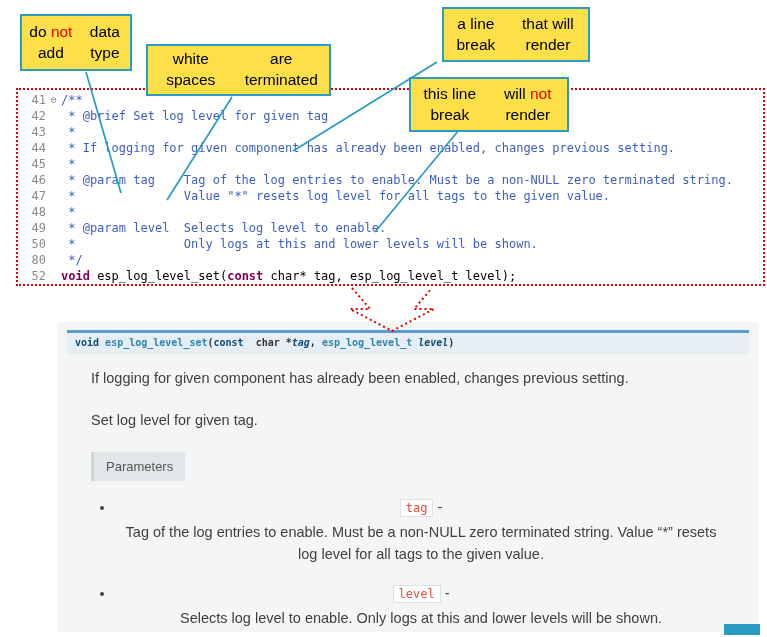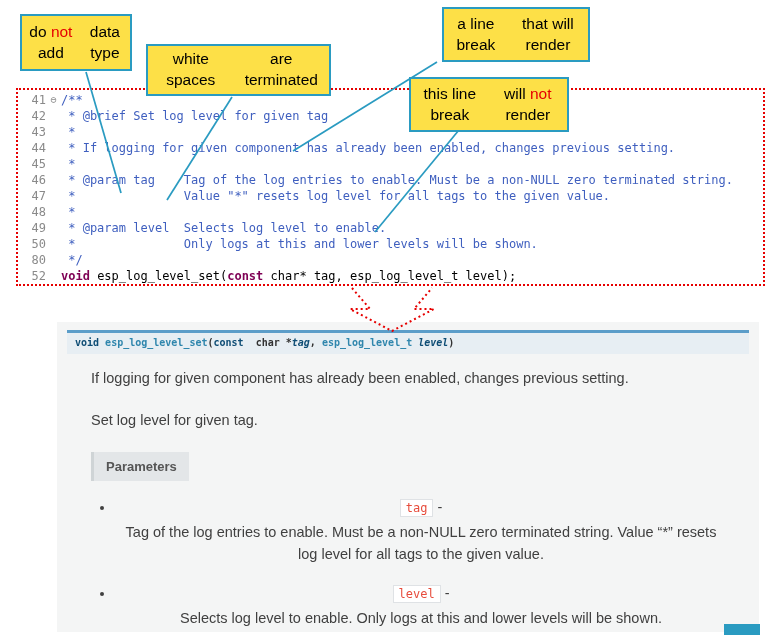--- a/index.html
+++ b/index.html
@@ -51,21 +51,21 @@
     font-size:10px; font-weight:bold; color:#333333;
   }
   .sig .skw { color:#0e4d75; }
   .sig .snm { color:#2f86ad; }
   .sig .sty { color:#2f86ad; }
   .sig .sar { color:#0e4d75; font-style:italic; }
   .doc-body { padding:14px 22px 0 24px; color:#404040; font-size:14.5px; line-height:1.5; }
   .doc-body p { margin:0 0 20px 0; }
   .params-label {
     display:inline-block; background:#e3e6e8; color:#555555;
-    font-weight:bold; font-size:13px; padding:5px 12px; margin:0 0 16px 0;
+    font-weight:normal; font-size:13px; padding:5px 12px; margin:0 0 16px 0;
     border-left:3px solid #cfd4d6;
   }
   ul.params { margin:0 0 0 24px; padding:0; list-style:disc;text-align:center; }
   ul.params li { margin:0 0 18px 0; }
   .param-head { margin-bottom:3px; }
   .lit {
     font-family:"DejaVu Sans Mono","Liberation Mono",monospace; font-size:12px;
     color:#e74c3c; background:#ffffff; border:1px solid #dfe2e5; padding:1px 5px;
   }
   .param-desc { margin-top:2px; }

